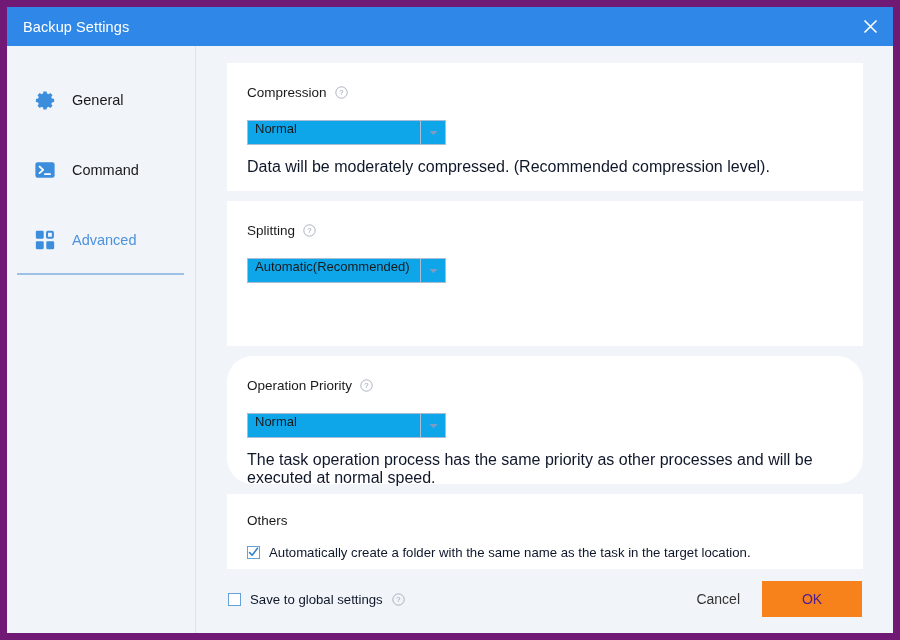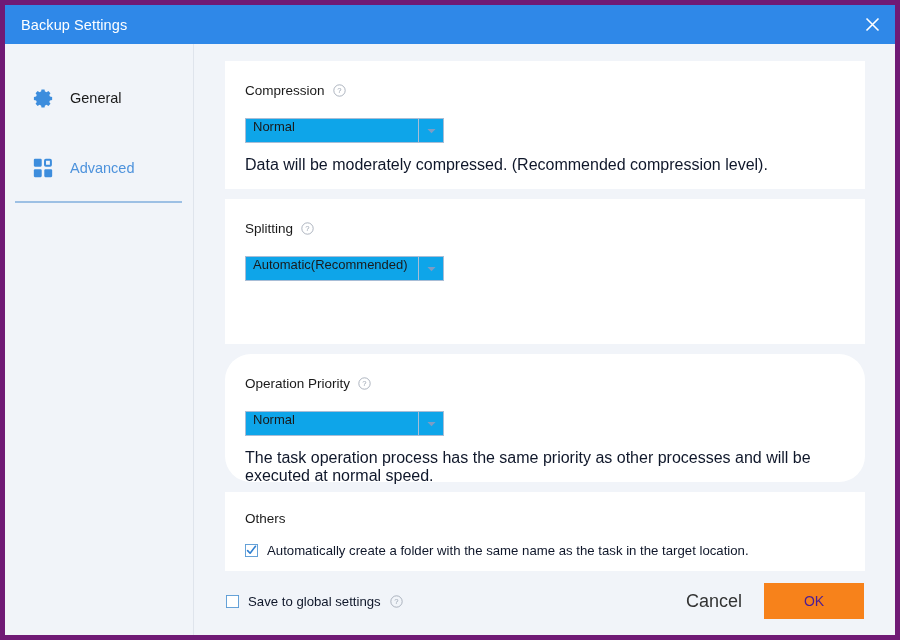--- a/index.html
+++ b/index.html
@@ -9,21 +9,21 @@
   }
   body {
     font-family: "Liberation Sans", sans-serif;
     -webkit-font-smoothing: antialiased;
   }
   .window {
     position: relative;
     width: 900px;
     height: 640px;
     box-sizing: border-box;
-    border: 5px solid #701a75;
+    border: 7px solid #701a75;
     background: #f1f4f9;
     overflow: hidden;
   }
 
   
   .titlebar {
     position: absolute;
     top: 0; left: 0; right: 0;
     height: 39px;
     background: #2f88e8;
@@ -206,21 +206,21 @@
     display: flex;
     align-items: center;
   }
   .footer-left .help { margin-left: 9px; display: inline-flex; }
   .footer-right {
     margin-left: auto;
     display: flex;
     align-items: center;
   }
   .btn-cancel {
-    font-size: 18px;
+    font-size: 14px;
     color: #333333;
     background: transparent;
     border: none;
     padding: 0 22px;
     cursor: pointer;
     font-family: inherit;
   }
   .btn-ok {
     width: 100px;
     height: 36px;
@@ -255,20 +255,30 @@
       <div class="nav-item">
         <span class="nav-icon">
           <svg width="23" height="23" viewBox="0 0 24 24">
             <path fill="#3d8ddd" d="M12 8.2a3.8 3.8 0 1 0 0 7.6 3.8 3.8 0 0 0 0-7.6zm0 5.6a1.8 1.8 0 1 1 0-3.6 1.8 1.8 0 0 1 0 3.6z"></path>
             <path fill="#3d8ddd" d="M21 13.6v-3.2l-2.3-.4a7 7 0 0 0-.7-1.7l1.3-1.9-2.2-2.2-1.9 1.3a7 7 0 0 0-1.7-.7L13.1 2.5H9.9l-.4 2.3a7 7 0 0 0-1.7.7L5.9 4.2 3.7 6.4l1.3 1.9a7 7 0 0 0-.7 1.7l-2.3.4v3.2l2.3.4c.17.6.4 1.17.7 1.7l-1.3 1.9 2.2 2.2 1.9-1.3c.53.3 1.1.53 1.7.7l.4 2.3h3.2l.4-2.3a7 7 0 0 0 1.7-.7l1.9 1.3 2.2-2.2-1.3-1.9c.3-.53.53-1.1.7-1.7l2.3-.4z"></path>
           </svg>
         </span>
         <span class="nav-label">General</span>
       </div>
 
+      <div class="nav-item">
+        <span class="nav-icon">
+          <svg width="22" height="22" viewBox="0 0 24 24">
+            <rect x="1.5" y="3.5" width="21" height="17" rx="2.5" fill="#3d8ddd"></rect>
+            <path d="M6 8.2 L10 11.8 L6 15.4" stroke="#ffffff" stroke-width="1.9" fill="none" stroke-linecap="round" stroke-linejoin="round"></path>
+            <path d="M11.8 16.4 H17.6" stroke="#ffffff" stroke-width="1.9" fill="none" stroke-linecap="round"></path>
+          </svg>
+        </span>
+        <span class="nav-label">Command</span>
+      </div>
 
       <div class="nav-item active">
         <span class="nav-icon">
           <svg width="22" height="22" viewBox="0 0 24 24">
             <rect x="2" y="2" width="8.6" height="8.6" rx="1.2" fill="#3d8ddd"></rect>
             <rect x="14.2" y="3.1" width="6.4" height="6.4" rx="0.9" fill="none" stroke="#3d8ddd" stroke-width="2.2"></rect>
             <rect x="2" y="13.4" width="8.6" height="8.6" rx="1.2" fill="#3d8ddd"></rect>
             <rect x="13.4" y="13.4" width="8.6" height="8.6" rx="1.2" fill="#3d8ddd"></rect>
           </svg>
         </span>

